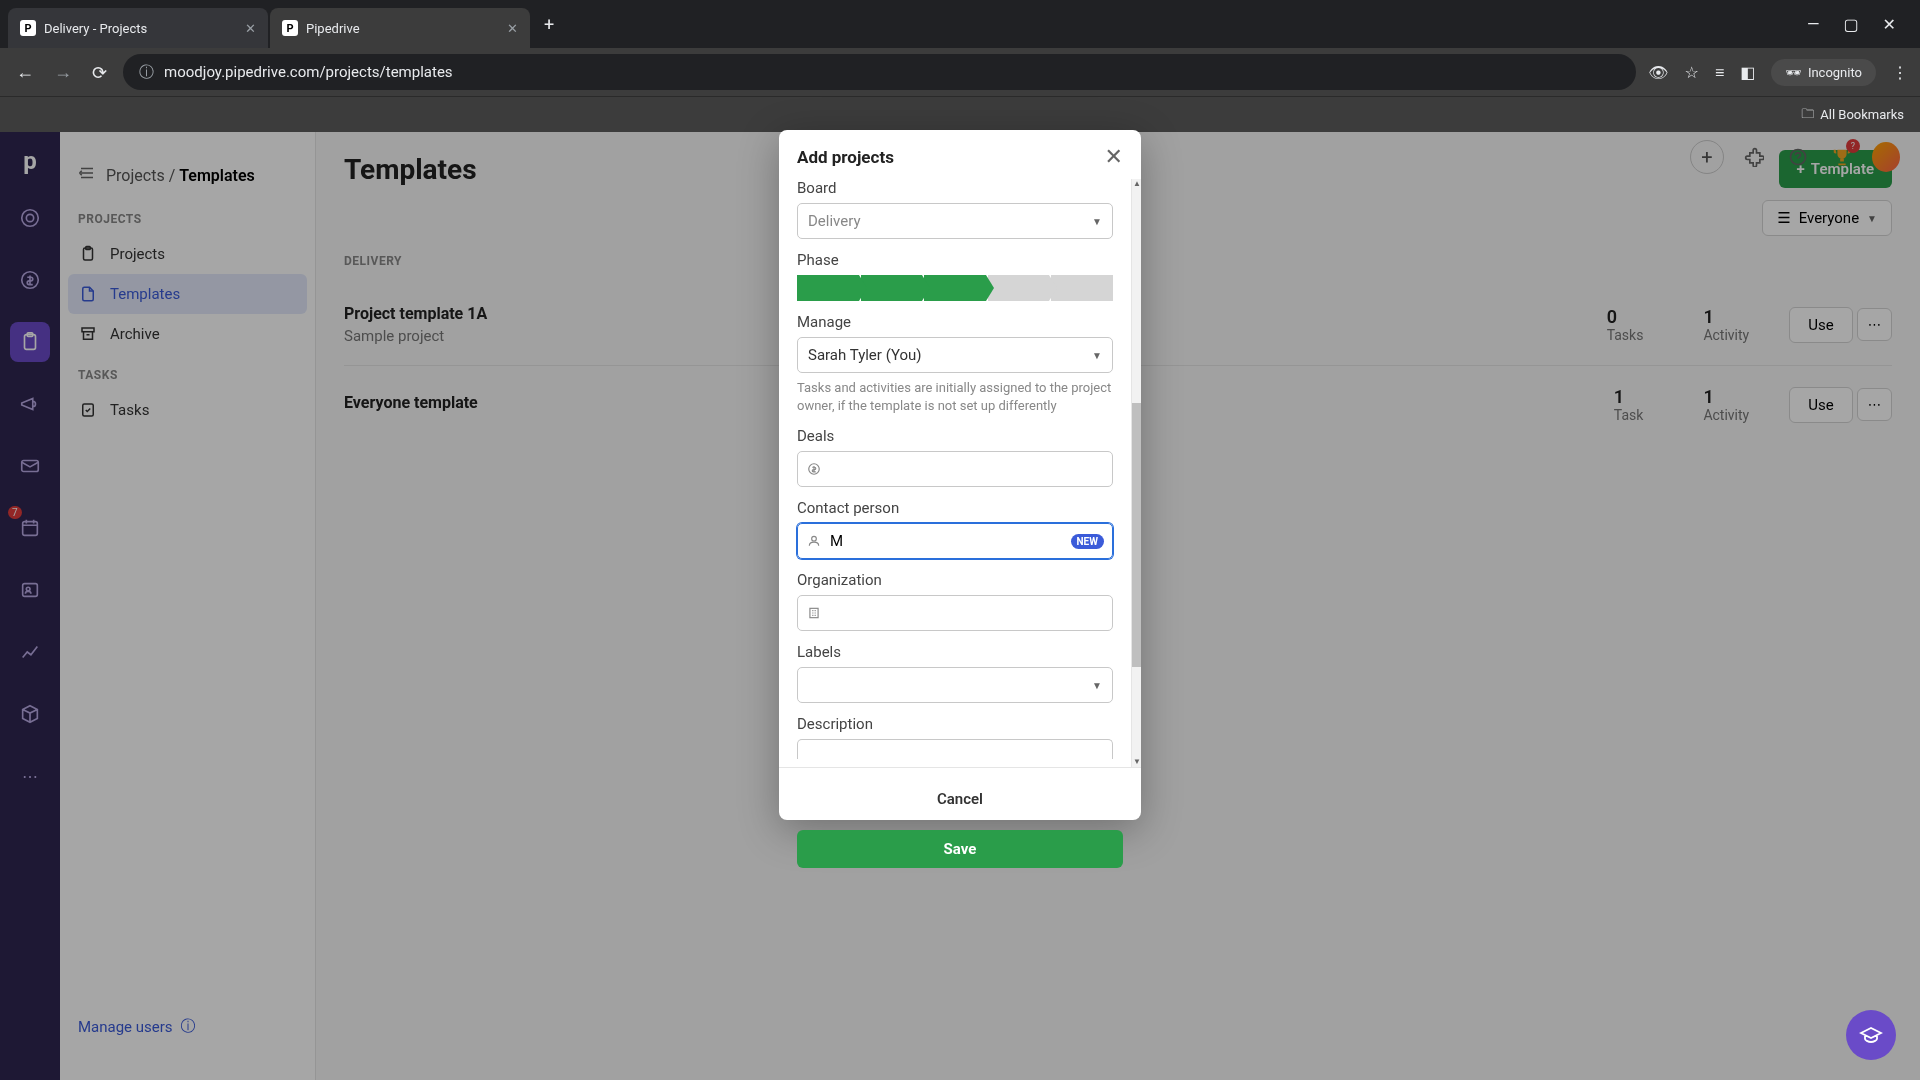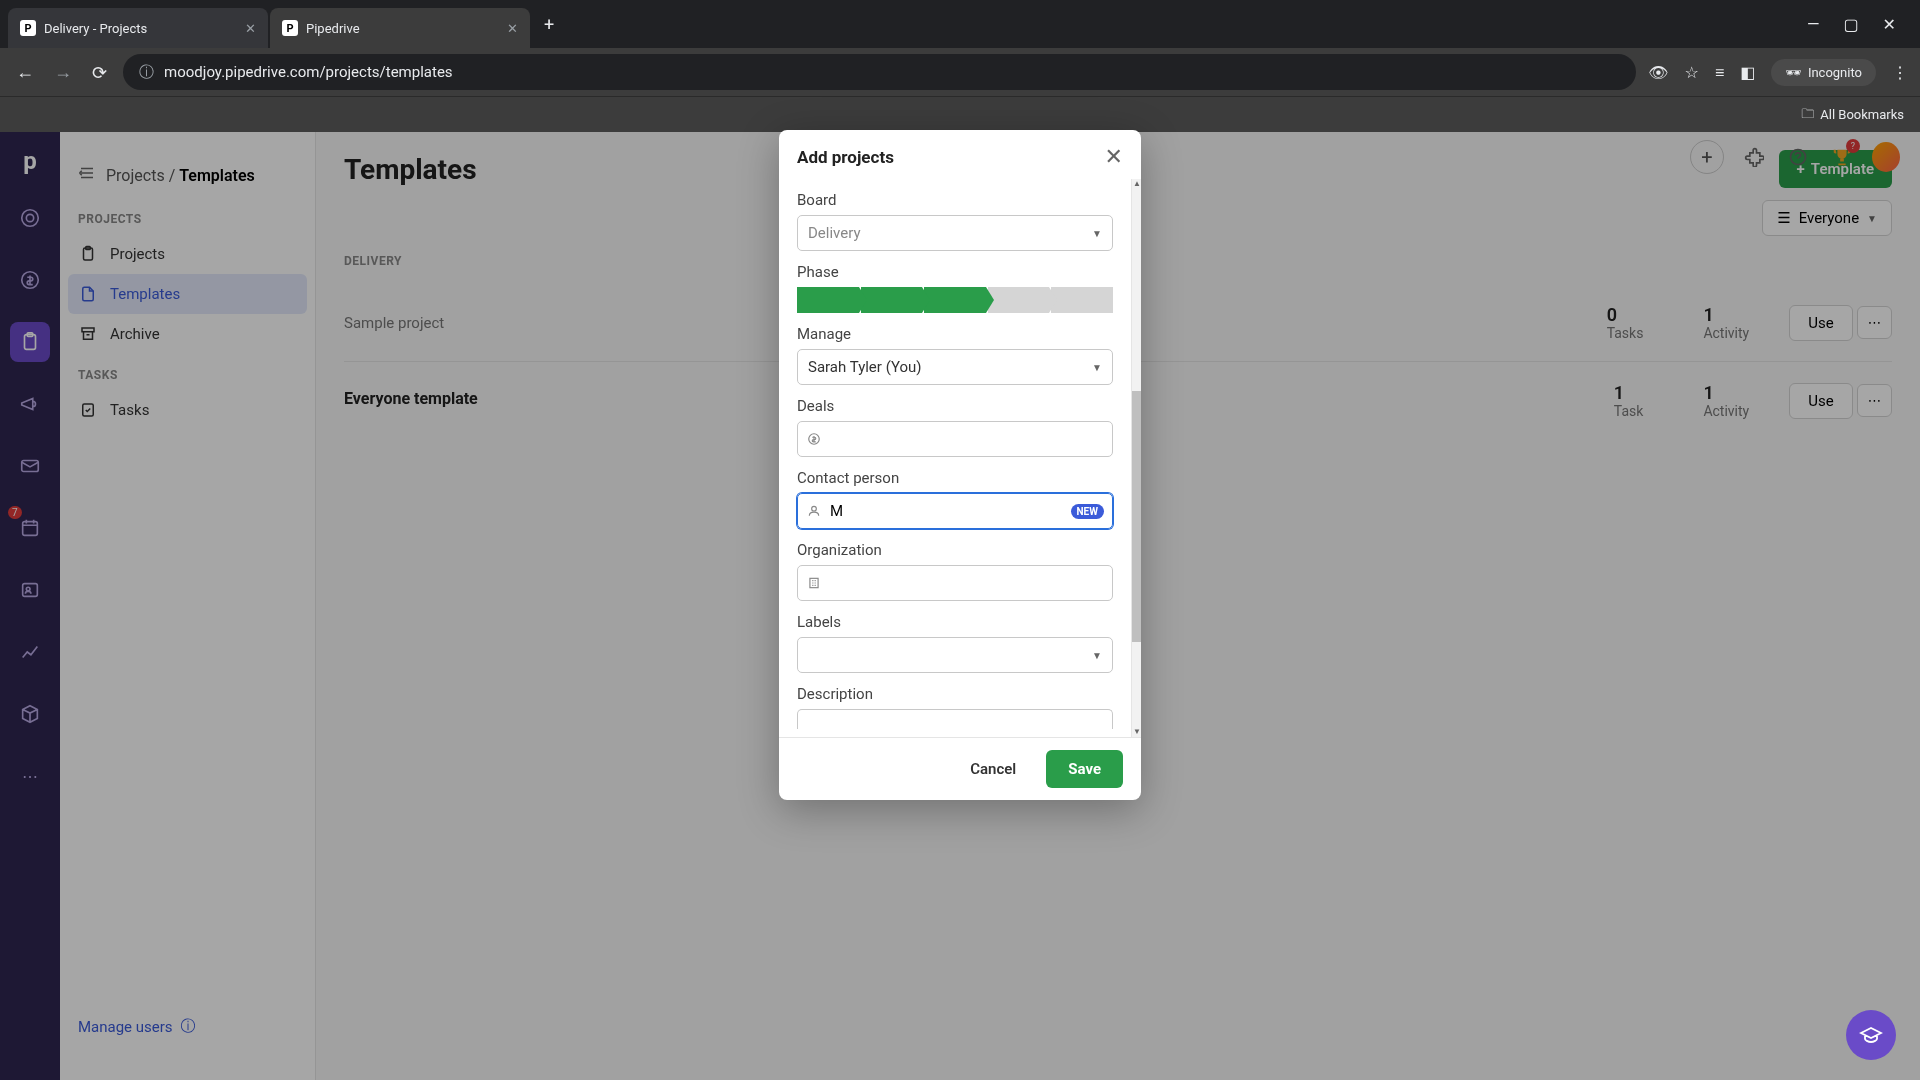--- a/index.html
+++ b/index.html
@@ -86,39 +86,39 @@
   .modal-header .close { font-size: 22px; color: #666; cursor: pointer; }
   .modal-body { padding: 0 18px 8px; overflow-y: auto; flex: 1; position: relative; }
   .modal-scrollbar { position: absolute; right: 0; top: 0; width: 10px; height: 100%; }
   .modal-scrollbar .track { width: 100%; height: 100%; background: #f2f2f2; border-left: 1px solid #e5e5e5; position: relative; }
   .modal-scrollbar .thumb { position: absolute; top: 38%; width: 100%; height: 45%; background: #bfbfbf; }
   .modal-scrollbar .arrow { position: absolute; width: 10px; height: 10px; left: 0; font-size: 8px; color: #666; text-align: center; line-height: 10px; }
   .modal-scrollbar .arrow.up { top: 0; }
   .modal-scrollbar .arrow.down { bottom: 0; }
 
   .form-label { font-size: 15px; color: #444; margin-top: 12px; margin-bottom: 6px; display: block; }
-  .form-label.tight-top { margin-top: 12px; }
+  .form-label.tight-top { margin-top: 0; }
   .select-box { border: 1px solid #c8c8c8; border-radius: 5px; height: 36px; display: flex; align-items: center; padding: 0 10px; font-size: 15px; color: #333; justify-content: space-between; cursor: pointer; }
   .select-box.muted { color: #888; }
   .caret { color: #666; font-size: 10px; }
   .hint-text { font-size: 13px; color: #888; margin-top: 6px; line-height: 1.4; }
   .input-box { border: 1px solid #c8c8c8; border-radius: 5px; height: 36px; display: flex; align-items: center; padding: 0 8px; gap: 8px; }
   .input-box.focused { border: 1px solid #2a6fdb; box-shadow: 0 0 0 1px #2a6fdb; }
   .input-box input { border: none; outline: none; flex: 1; font-size: 15px; }
   .input-icon { color: #888; width: 16px; height: 16px; display: inline-flex; align-items: center; justify-content: center; }
   .new-badge { background: #3b5bd9; color: #fff; font-size: 10px; font-weight: 700; padding: 2px 6px; border-radius: 9px; }
 
   .phase-bar { display: flex; height: 26px; gap: 2px; }
   .phase-seg { flex: 1; background: #d5d5d5; position: relative; }
   .phase-seg.done { background: #2a9d4a; }
   .phase-seg::after { content: ""; position: absolute; right: -8px; top: 0; border-top: 13px solid transparent; border-bottom: 13px solid transparent; border-left: 8px solid #d5d5d5; z-index: 1; }
   .phase-seg.done::after { border-left-color: #2a9d4a; }
   .phase-seg:last-child::after { display: none; }
 
-  .modal-footer { border-top: 1px solid #e5e5e5; padding: 12px 18px; display: flex; justify-content: flex-end; gap: 12px; }
+  .modal-footer { border-top: 1px solid #e5e5e5; padding: 12px 18px; display: flex; justify-content: flex-end; gap: 12px; flex-direction: column; }
   .btn-cancel { background: #fff; border: none; color: #333; font-size: 15px; font-weight: 600; padding: 10px 18px; cursor: pointer; }
   .btn-save { background: #2a9d4a; color: #fff; border: none; border-radius: 6px; padding: 10px 22px; font-size: 15px; font-weight: 700; cursor: pointer; }
 
   .help-fab { position: fixed; bottom: 20px; right: 24px; width: 50px; height: 50px; border-radius: 50%; background: #6a4bc8; color: #fff; display: flex; align-items: center; justify-content: center; cursor: pointer; z-index: 20; }
   .help-fab svg { width: 24px; height: 24px; stroke: #fff; fill: none; stroke-width: 1.8; }
 
   .modal-scroll-wrap { position: relative; display: flex; }
   .modal-body-inner { flex: 1; padding-right: 10px; }
 </style>
 </head>
@@ -332,20 +332,21 @@
         <span>☰</span>
         <span>Everyone</span>
         <span class="caret">▼</span>
       </div>
     </div>
 
     <div class="section-label">DELIVERY</div>
 
     <div class="template-row">
       <div class="template-info">
+        <div class="template-title">Project template 1A</div>
         <div class="template-sub">Sample project</div>
       </div>
       <div class="template-stats">
         <div class="stat">
           <div class="stat-num">0</div>
           <div class="stat-label">Tasks</div>
         </div>
         <div class="stat">
           <div class="stat-num">1</div>
           <div class="stat-label">Activity</div>
@@ -404,20 +405,21 @@
           <div class="phase-seg done"></div>
           <div class="phase-seg"></div>
           <div class="phase-seg"></div>
         </div>
 
         <label class="form-label">Manage</label>
         <div class="select-box">
           <span>Sarah Tyler (You)</span>
           <span class="caret">▼</span>
         </div>
+        <div class="hint-text">Tasks and activities are initially assigned to the project owner, if the template is not set up differently</div>
 
         <label class="form-label">Deals</label>
         <div class="input-box">
           <span class="input-icon">
             <svg width="14" height="14" viewBox="0 0 24 24" fill="none" stroke="currentColor" stroke-width="2">
                 <circle cx="12" cy="12" r="9"></circle>
                 <path d="M12 7v10M9 9h4a2 2 0 010 4H11a2 2 0 000 4h4"></path>
               </svg>
           </span>
           <input type="text" style="">

